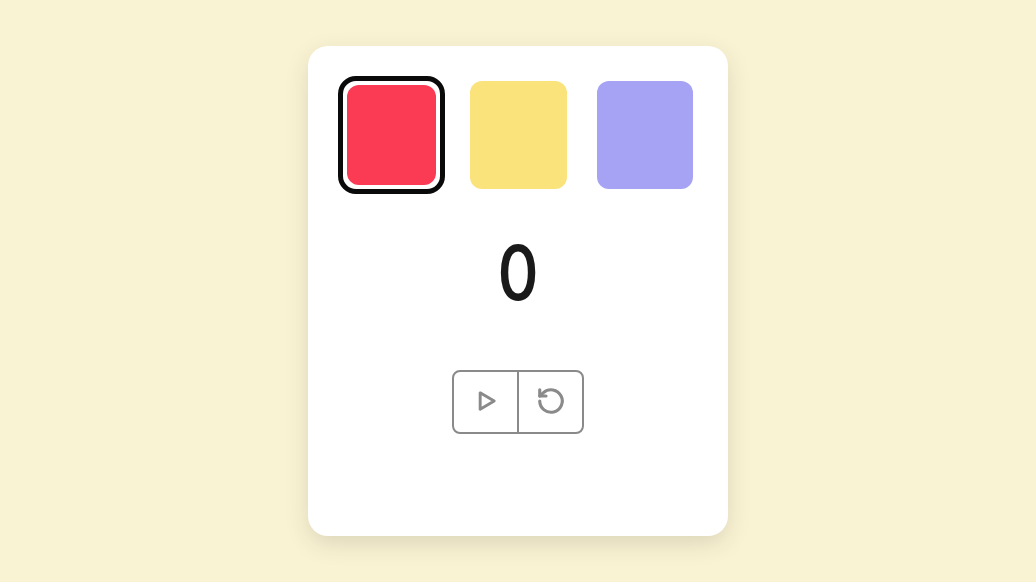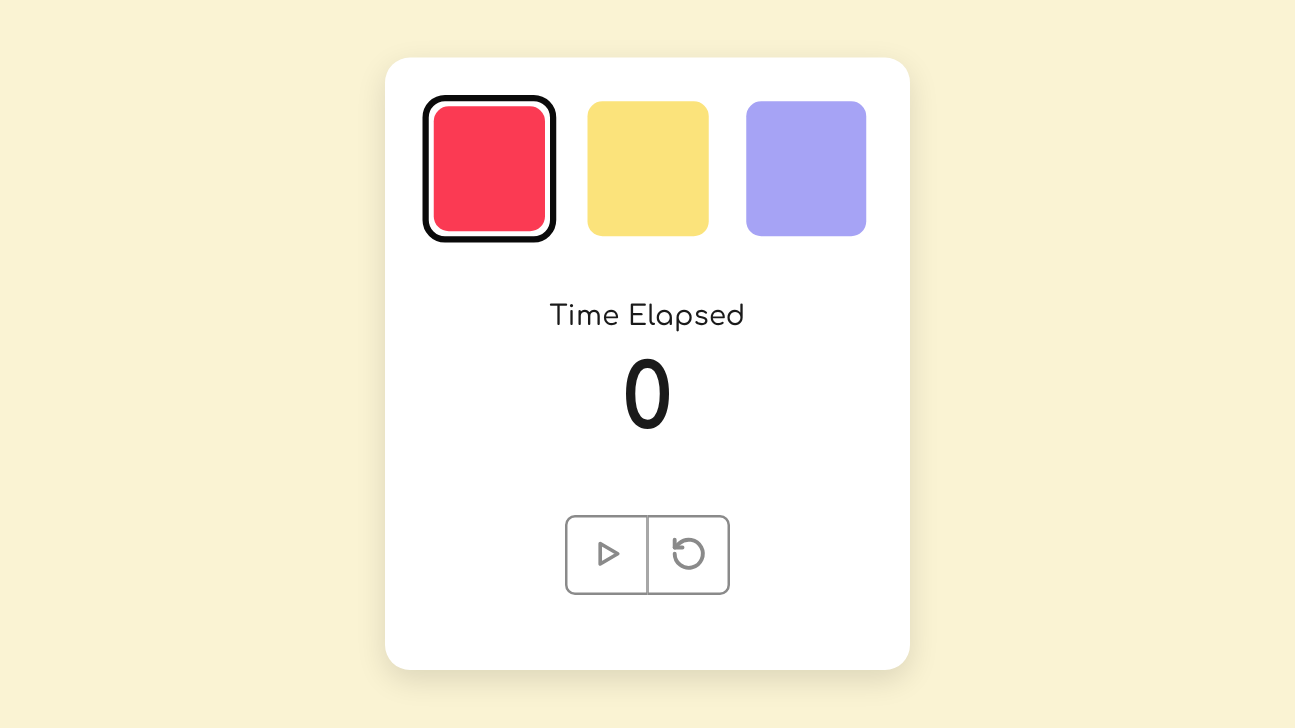--- a/index.html
+++ b/index.html
@@ -107,21 +107,20 @@
       <div class="swatch" style="background-color:#fb3a53"></div>
     </div>
     <div class="swatch-wrap">
       <div class="swatch" style="background-color:#fbe37b"></div>
     </div>
     <div class="swatch-wrap">
       <div class="swatch" style="background-color:#a6a3f5"></div>
     </div>
   </div>
 
-  <div class="label">Time Elapsed</div>
   <div class="value">0</div>
 
   <div class="controls">
     <button class="control-btn">
       <span>
         <svg width="28" height="28" viewBox="0 0 24 24">
           <polygon points="7 5 19 12 7 19 7 5"></polygon>
         </svg>
       </span>
     </button>

